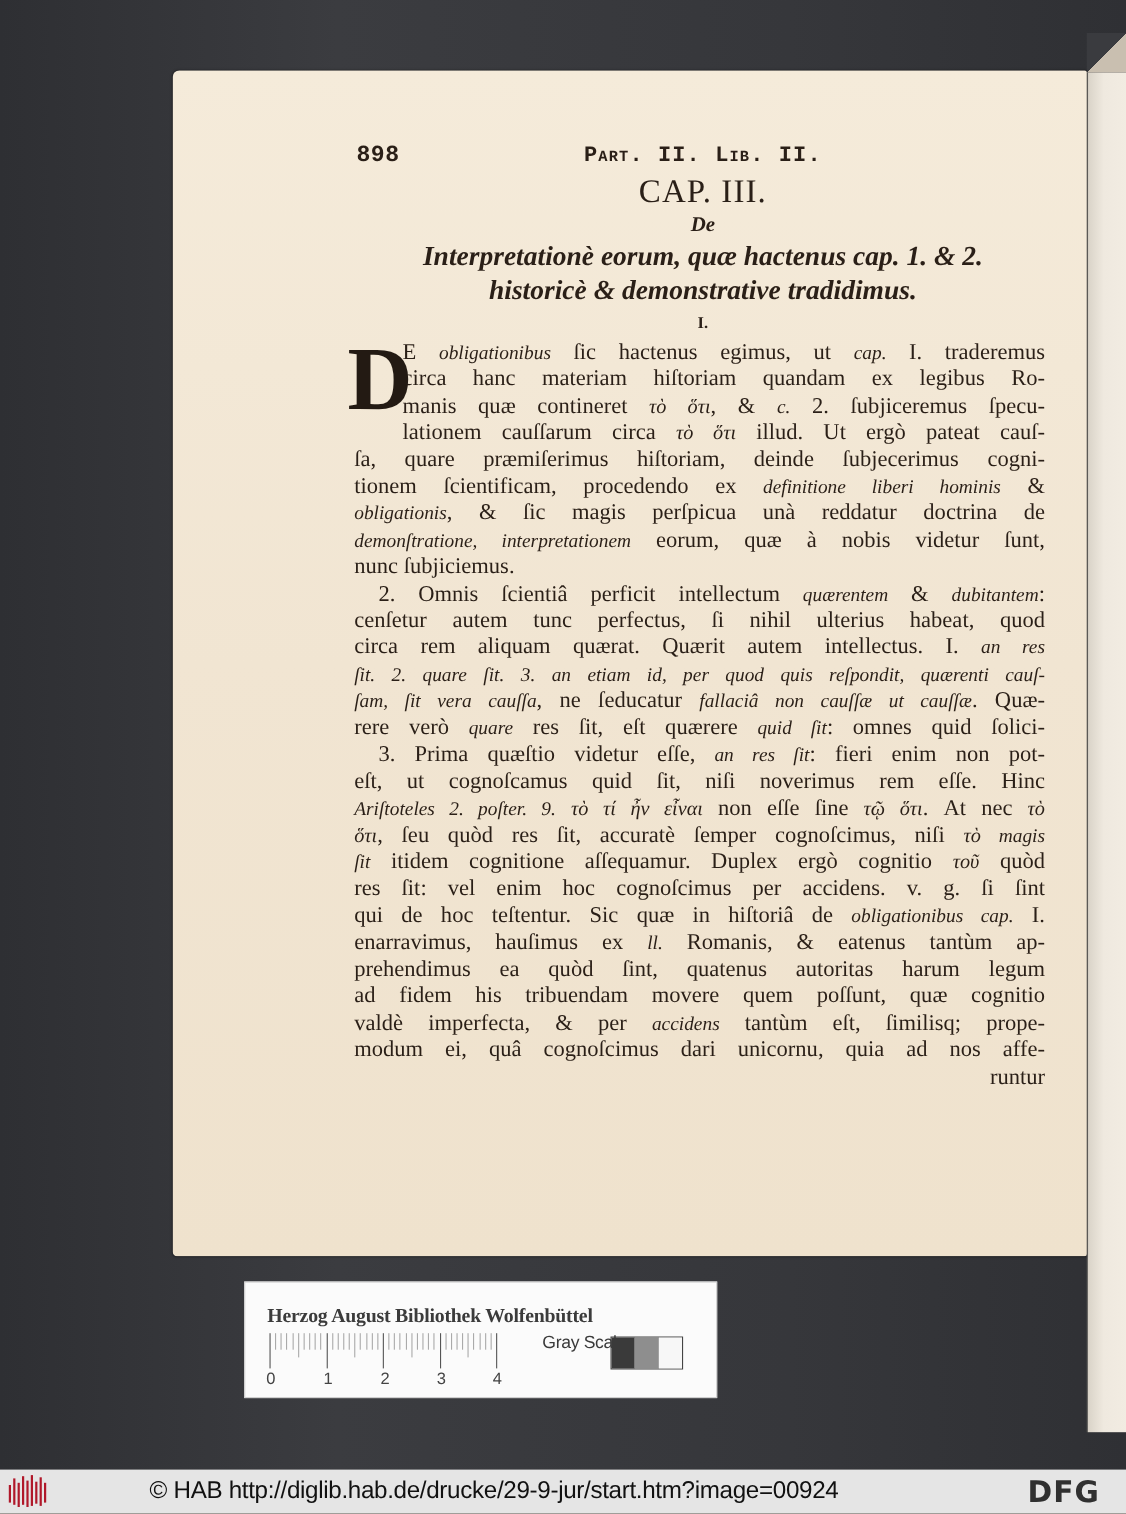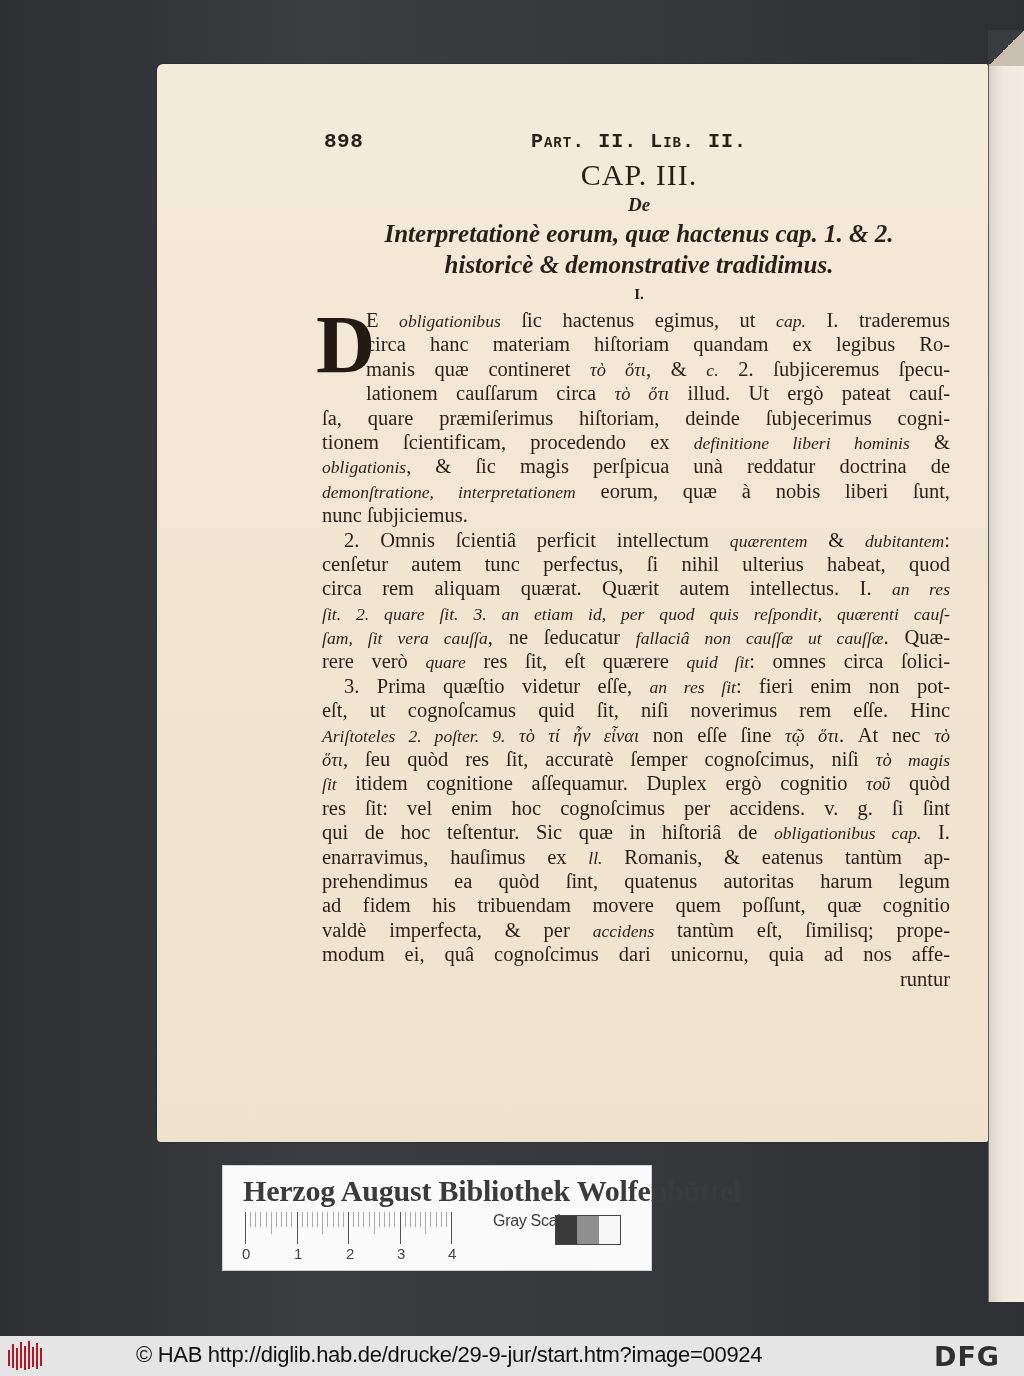--- a/index.html
+++ b/index.html
@@ -69,22 +69,22 @@
       font-weight: bold; color: #231a13;
     }
     .it { font-style: italic; font-size: 0.86em; }
     .grk { font-style: italic; font-size: 0.9em; }
     
     .hab-card {
       position: absolute; left: 222px; top: 1165px; width: 428px; height: 104px;
       background: #fbfbfb; border: 1px solid #cfcfcf;
     }
     .hab-title {
-      position: absolute; left: 20px; top: 8px; font-family: "Liberation Serif", serif;
-      font-weight: bold; font-size: 30px; color: #3b3b3b; white-space: nowrap; letter-spacing: -0.2px;
+      position: absolute; left: 20px; top: 20px; font-family: "Liberation Serif", serif;
+      font-weight: bold; font-size: 18px; color: #3b3b3b; white-space: nowrap; letter-spacing: -0.2px;
     }
     .ruler { position: absolute; left: 22px; top: 46px; width: 210px; height: 36px; }
     .tick { position: absolute; top: 0; width: 1px; background: #777; }
     .ruler-label {
       position: absolute; top: 79px; font-family: "Liberation Sans", sans-serif; font-size: 15px; color: #444;
     }
     .gray-label {
       position: absolute; left: 246px; top: 46px; font-family: "Liberation Sans", sans-serif;
       font-size: 16px; color: #3a3a3a; letter-spacing: -0.3px; margin-left: 24px;
     }
@@ -128,28 +128,28 @@
 
 <div class="body-text ink" id="body-text">
   <span class="dropcap">D</span>
 <span class="line dropcap-line"><span>E </span><span class="it">obligationibus</span><span> ſic hactenus egimus, ut </span><span class="it">cap.</span><span> I. traderemus</span></span>
     <span class="line dropcap-line"><span>circa hanc materiam hiſtoriam quandam ex legibus Ro-</span></span>
     <span class="line dropcap-line"><span>manis quæ contineret </span><span class="grk">τὸ ὅτι</span><span>, &amp; </span><span class="it">c.</span><span> 2. ſubjiceremus ſpecu-</span></span>
     <span class="line dropcap-line"><span>lationem cauſſarum circa </span><span class="grk">τὸ ὅτι</span><span> illud. Ut ergò pateat cauſ-</span></span>
     <span class="line"><span>ſa, quare præmiſerimus hiſtoriam, deinde ſubjecerimus cogni-</span></span>
     <span class="line"><span>tionem ſcientificam, procedendo ex </span><span class="it">definitione liberi hominis</span><span> &amp;</span></span>
     <span class="line"><span class="it">obligationis</span><span>, &amp; ſic magis perſpicua unà reddatur doctrina de</span></span>
-    <span class="line"><span class="it">demonſtratione, interpretationem</span><span> eorum, quæ à nobis liberi ſunt,</span></span>
+    <span class="line"><span class="it">demonſtratione, interpretationem</span><span> eorum, quæ à nobis videtur ſunt,</span></span>
     <span class="line last"><span>nunc ſubjiciemus.</span></span>
     <span class="line indent"><span>2. Omnis ſcientiâ perficit intellectum </span><span class="it">quærentem</span><span> &amp; </span><span class="it">dubitantem</span><span>:</span></span>
     <span class="line"><span>cenſetur autem tunc perfectus, ſi nihil ulterius habeat, quod</span></span>
     <span class="line"><span>circa rem aliquam quærat. Quærit autem intellectus. I. </span><span class="it">an res</span></span>
     <span class="line"><span class="it">ſit. 2. quare ſit. 3. an etiam id, per quod quis reſpondit, quærenti cauſ-</span></span>
     <span class="line"><span class="it">ſam, ſit vera cauſſa</span><span>, ne ſeducatur </span><span class="it">fallaciâ non cauſſæ ut cauſſæ</span><span>. Quæ-</span></span>
-    <span class="line"><span>rere verò </span><span class="it">quare</span><span> res ſit, eſt quærere </span><span class="it">quid ſit</span><span>: omnes circa ſolici-</span></span>
+    <span class="line"><span>rere verò </span><span class="it">quare</span><span> res ſit, eſt quærere </span><span class="it">quid ſit</span><span>: omnes quid ſolici-</span></span>
     <span class="line indent"><span>3. Prima quæſtio videtur eſſe, </span><span class="it">an res ſit</span><span>: fieri enim non pot-</span></span>
     <span class="line"><span>eſt, ut cognoſcamus quid ſit, niſi noverimus rem eſſe. Hinc</span></span>
     <span class="line"><span class="it">Ariſtoteles 2. poſter. 9.</span><span> </span><span class="grk">τὸ τί ἦν εἶναι</span><span> non eſſe ſine </span><span class="grk">τῷ ὅτι</span><span>. At nec </span><span class="grk">τὸ</span></span>
     <span class="line"><span class="grk">ὅτι</span><span>, ſeu quòd res ſit, accuratè ſemper cognoſcimus, niſi </span><span class="grk">τὸ</span><span class="it"> magis</span></span>
     <span class="line"><span class="it">ſit</span><span> itidem cognitione aſſequamur. Duplex ergò cognitio </span><span class="grk">τοῦ</span><span> quòd</span></span>
     <span class="line"><span>res ſit: vel enim hoc cognoſcimus per accidens. v. g. ſi ſint</span></span>
     <span class="line"><span>qui de hoc teſtentur. Sic quæ in hiſtoriâ de </span><span class="it">obligationibus cap.</span><span> I.</span></span>
     <span class="line"><span>enarravimus, hauſimus ex </span><span class="it">ll.</span><span> Romanis, &amp; eatenus tantùm ap-</span></span>
     <span class="line"><span>prehendimus ea quòd ſint, quatenus autoritas harum legum</span></span>
     <span class="line"><span>ad fidem his tribuendam movere quem poſſunt, quæ cognitio</span></span>

